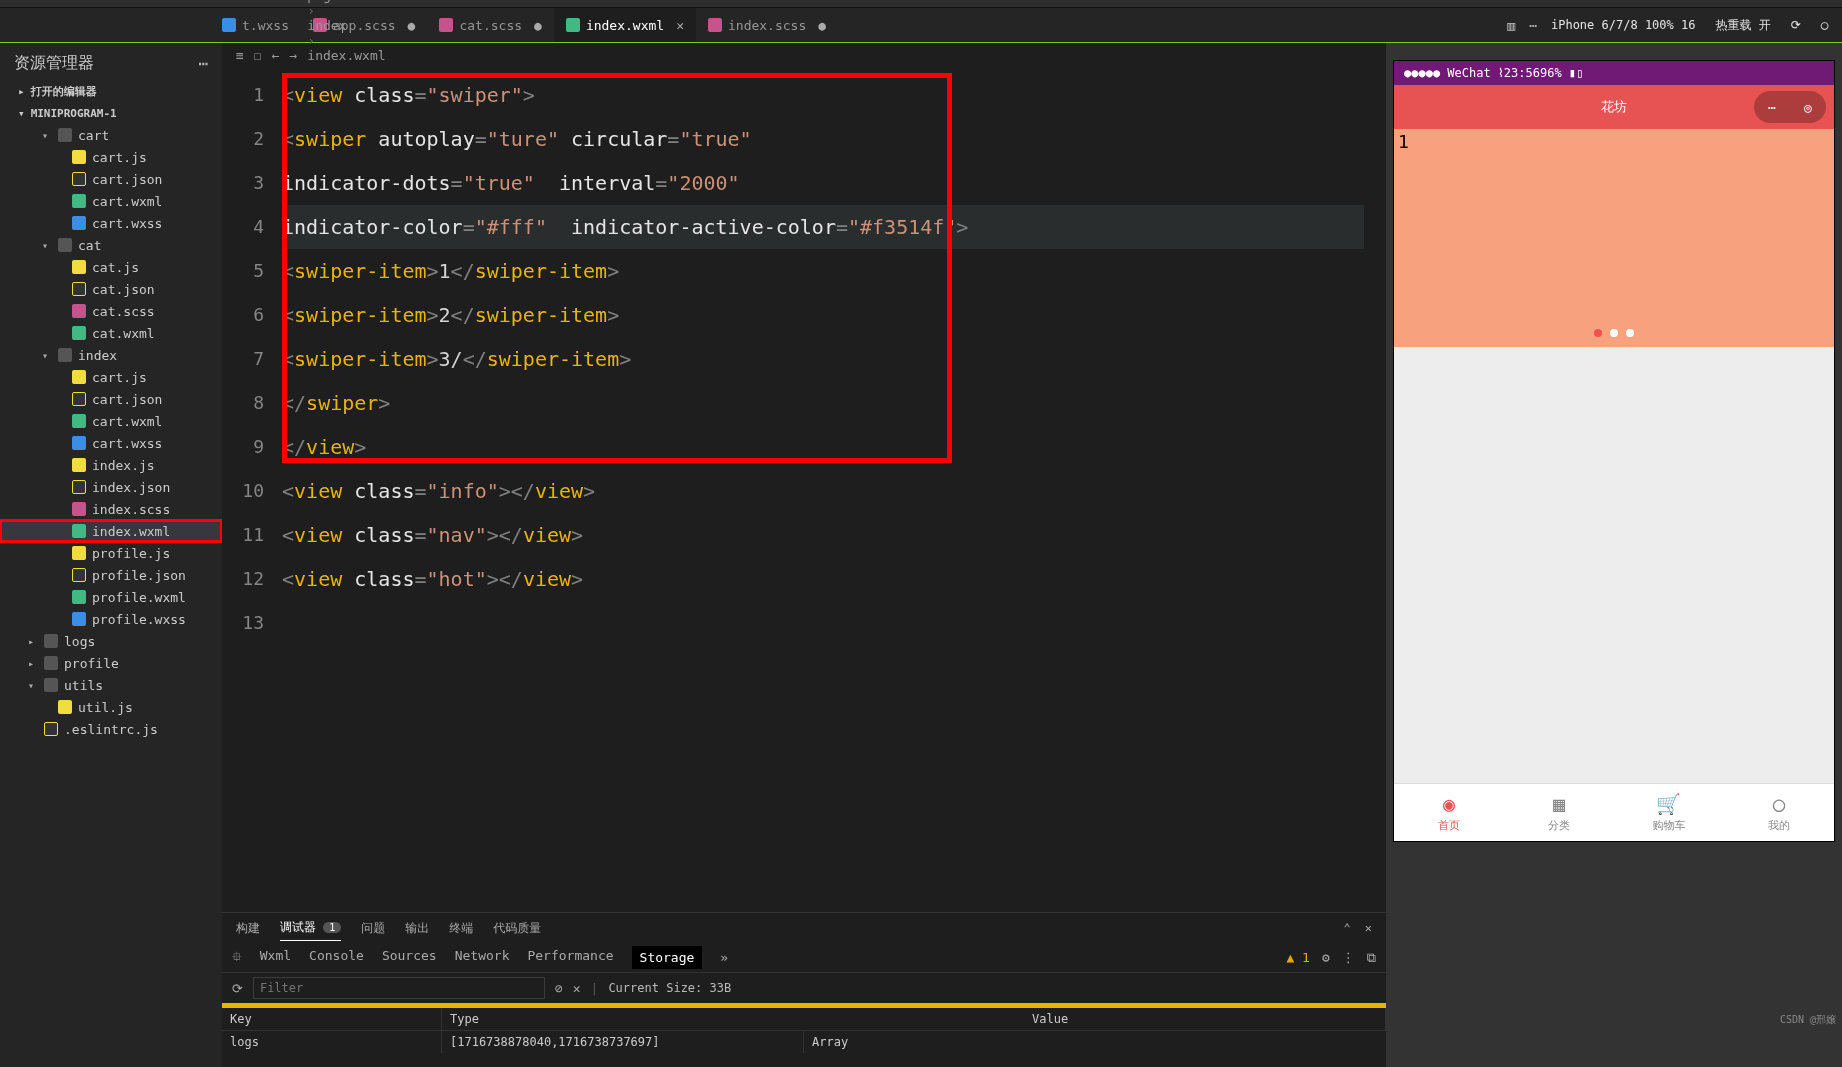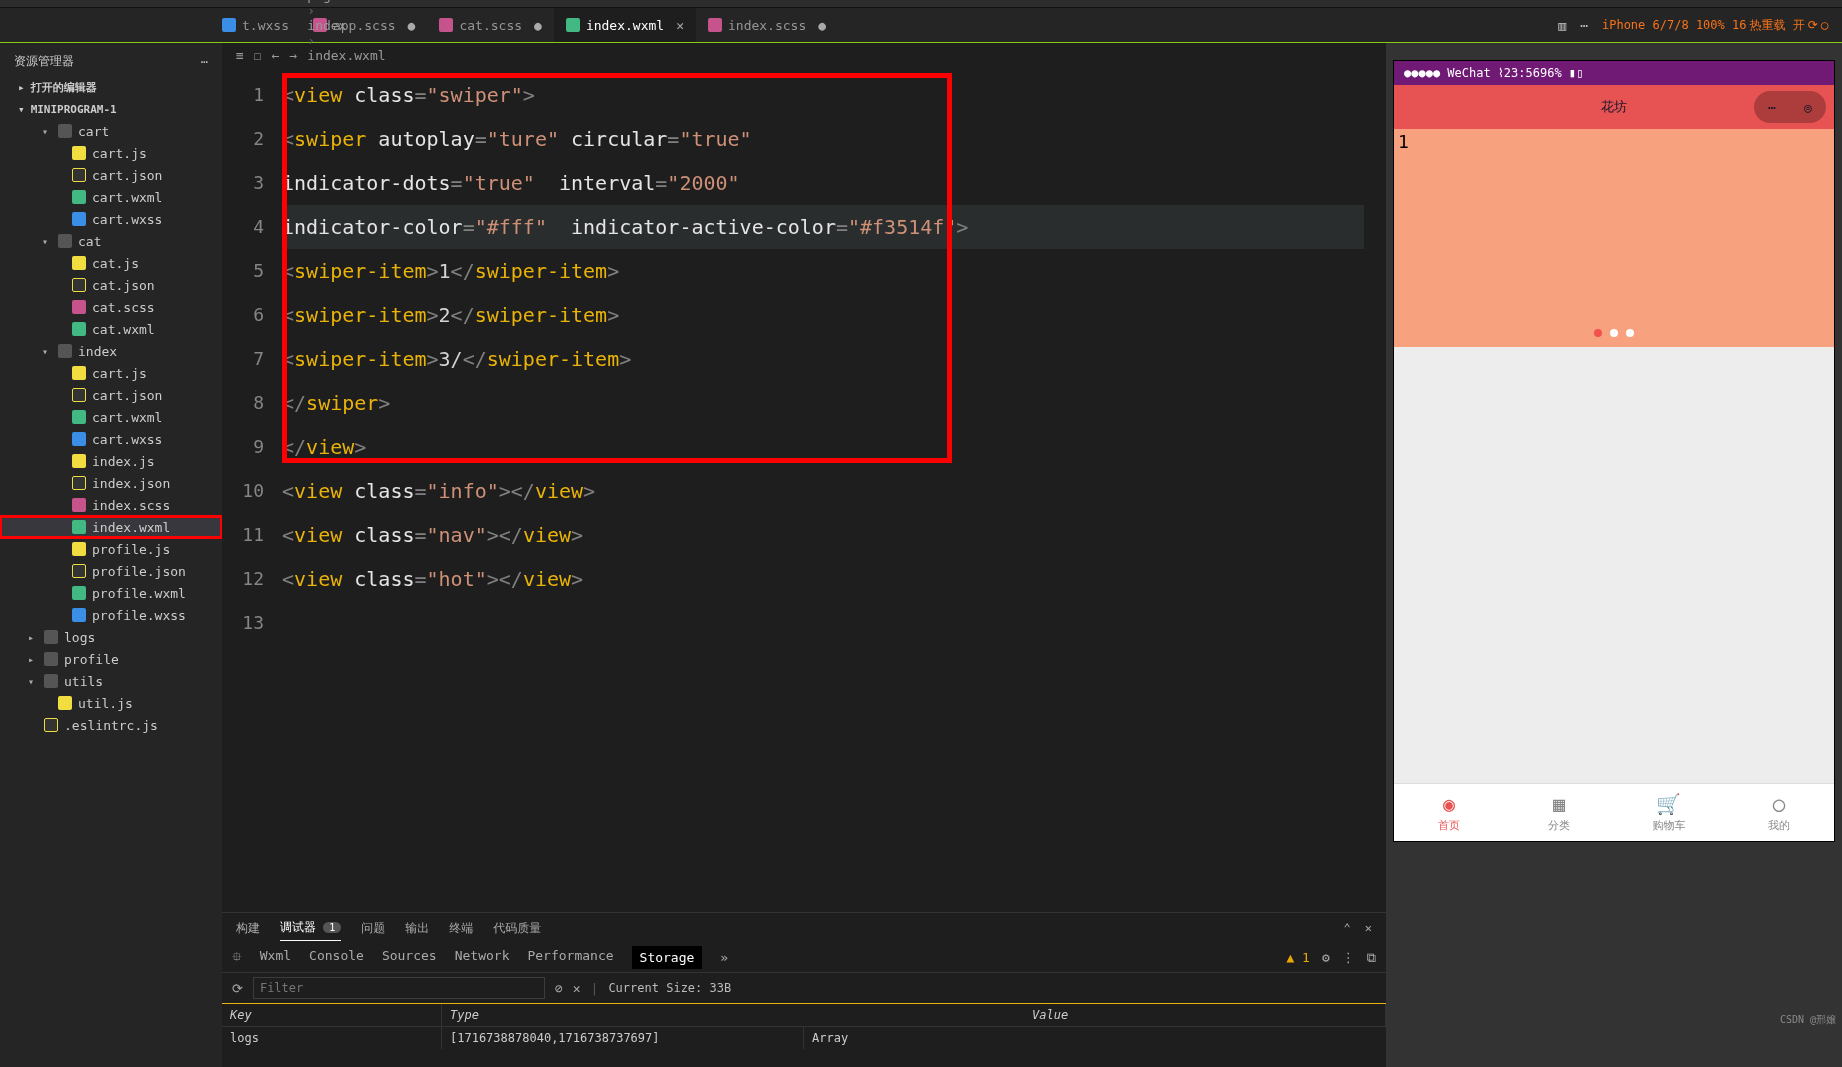--- a/index.html
+++ b/index.html
@@ -16,21 +16,21 @@
 .ico-sq { width: 14px; height:14px; display:inline-block; border-radius:2px; }
 .c-js{background:#f1dd3f;} .c-json{background:#333;border:1px solid #f1dd3f;}
 .c-wxml{background:#42b883;} .c-wxss{background:#3a8ee6;} .c-scss{background:#c6538c;}
 .c-folder{background:#555;}
 .tabright { margin-left: auto; display:flex; gap:14px; align-items:center; padding:0 14px; color:#bbb;}
 
 .main { display: flex; height: calc(100% - 43px); }
 
 
 .sidebar { width: 222px; background: #252526; display: flex; flex-direction: column; }
-.sb-head { display:flex; justify-content:space-between; align-items:center; padding: 10px 12px 6px 14px; font-size: 12px; }
+.sb-head { display:flex; justify-content:space-between; align-items:center; padding: 10px 12px 6px 14px; font-size: 16px; }
 .sb-more { color:#bbb; letter-spacing:2px; }
 .sb-section { padding: 4px 14px 4px 18px; font-size: 11px; font-weight: bold; color: #ccc; display:flex; align-items:center; gap:6px;}
 .tree { flex: 1; overflow: auto; padding-bottom: 10px; }
 .tree-item { display: flex; align-items: center; height: 22px; padding-left: 10px; gap: 6px; font-size: 13px; color: #ccc; cursor: pointer; }
 .tree-item.sel { background: #37373d; }
 .tree-item .ind { display:inline-block; }
 .tree-item .chev { width:10px; color:#aaa; font-size:10px;}
 .tree-item .fname { white-space: nowrap; }
 .redbox {  outline: 3px solid #f00; outline-offset: -2px; }
 
@@ -54,45 +54,45 @@
 .panel-tabs .badge { background:#555; border-radius:8px; padding:0 6px; font-size:10px; color:#fff;}
 .panel-tabs .r { margin-left:auto; display:flex; gap:14px;}
 .dt-tabs { display:flex; align-items:center; height:30px; padding:0 10px; gap:18px; color:#aaa; border-bottom:1px solid #333;}
 .dt-tabs .dt {padding:2px 0;} .dt-tabs .dt.on{background:#000;color:#fff;padding:4px 8px;}
 .dt-tabs .warn{color:#e9a700;} .dt-tabs .r{margin-left:auto;display:flex;gap:12px;}
 .filterrow { display:flex; align-items:center; gap:10px; padding:4px 10px; }
 .filterrow input { flex:0 0 292px; background:#1e1e1e; border:1px solid #3c3c3c; color:#ccc; padding:3px 6px; font-size:12px;}
 .filterrow .size { color:#bbb; font-size:12px; }
 .filterrow .icbtn { color:#aaa;}
 .storage-table { flex:1; font-size:12px;}
-.storage-table .hdr { display:flex; background:#1e1e1e; border-top:1px solid #eab308; border-bottom:1px solid #333;font-style:italic;}
+.storage-table .hdr { display:flex; background:#1e1e1e; border-top:5px solid #eab308; border-bottom:1px solid #333;}
 .storage-table .row { display:flex; }
 .storage-table .cell { padding:4px 8px;  }
 .cK{flex:0 0 220px;border-right:1px solid #333;} .cV{flex:0 0 362px;border-right:1px solid #333;} .cT{flex:1;}
 
 
 .sim { width: 456px; background: #333; display:flex; flex-direction:column; align-items:center; padding-top:18px;}
 .phone { width: 440px; height: 780px; background:#fff; display:flex; flex-direction:column; box-shadow:0 0 0 1px #000;}
 .statusbar { height:24px; background:#701a75; color:#fff; display:flex; align-items:center; justify-content:flex-start; padding:0 10px; font-size:12px;}
 .statusbar .sig::before{content:"●●●●● ";}
-.navhead { height:44px; background:#e75252; display:flex; align-items:center; justify-content:center; color:#0f172a; position:relative;}
+.navhead { height:44px; background:#e75252; display:flex; align-items:center; justify-content:center; color:#ffffff; position:relative;}
 .navhead .caps { position:absolute; right:8px; display:flex; align-items:center; gap:0; background:rgba(0,0,0,.25); border-radius:18px; height:32px;}
 .navhead .caps span{width:36px;text-align:center;}
 .swiper { height:218px; background:#f7a17f; position:relative; color:#000; font-size:18px; font-family:Arial;}
 .swiper .num { position:absolute; left:4px; top:2px;}
 .dots{position:absolute;bottom:10px;left:0;right:0;display:flex;justify-content:center;gap:8px;}
 .dot{width:8px;height:8px;border-radius:50%;background:#fff;}
 .dot.on{background:#f3514f;}
 .content{flex:1;background:#ededed;}
 .tabbar{height:58px;background:#fff;border-top:1px solid #ddd;display:flex;}
 .tabbar .tb{flex:1;display:flex;flex-direction:column;align-items:center;justify-content:center;font-size:11px;color:#888;gap:2px;}
 .tabbar .tb.on{color:#e75252;}
 .sim .watermark { position:fixed; right:6px; bottom:40px; color:#888; font-size:10px;}
 
-.topright { display:flex; align-items:center; gap:3px; color:#f97316; font-size:12px;}
+.topright { display:flex; align-items:center; gap:20px; color:#e5e5e5; font-size:12px;}
 </style>
 </head>
 <body>
 
 <div class="topbar"></div>
 
 <div class="tabstrip">
   <div id="tabs-mount" style="display: flex;">
       <div class="tab wxss">
         <span class="ico-sq c-wxss"></span>

